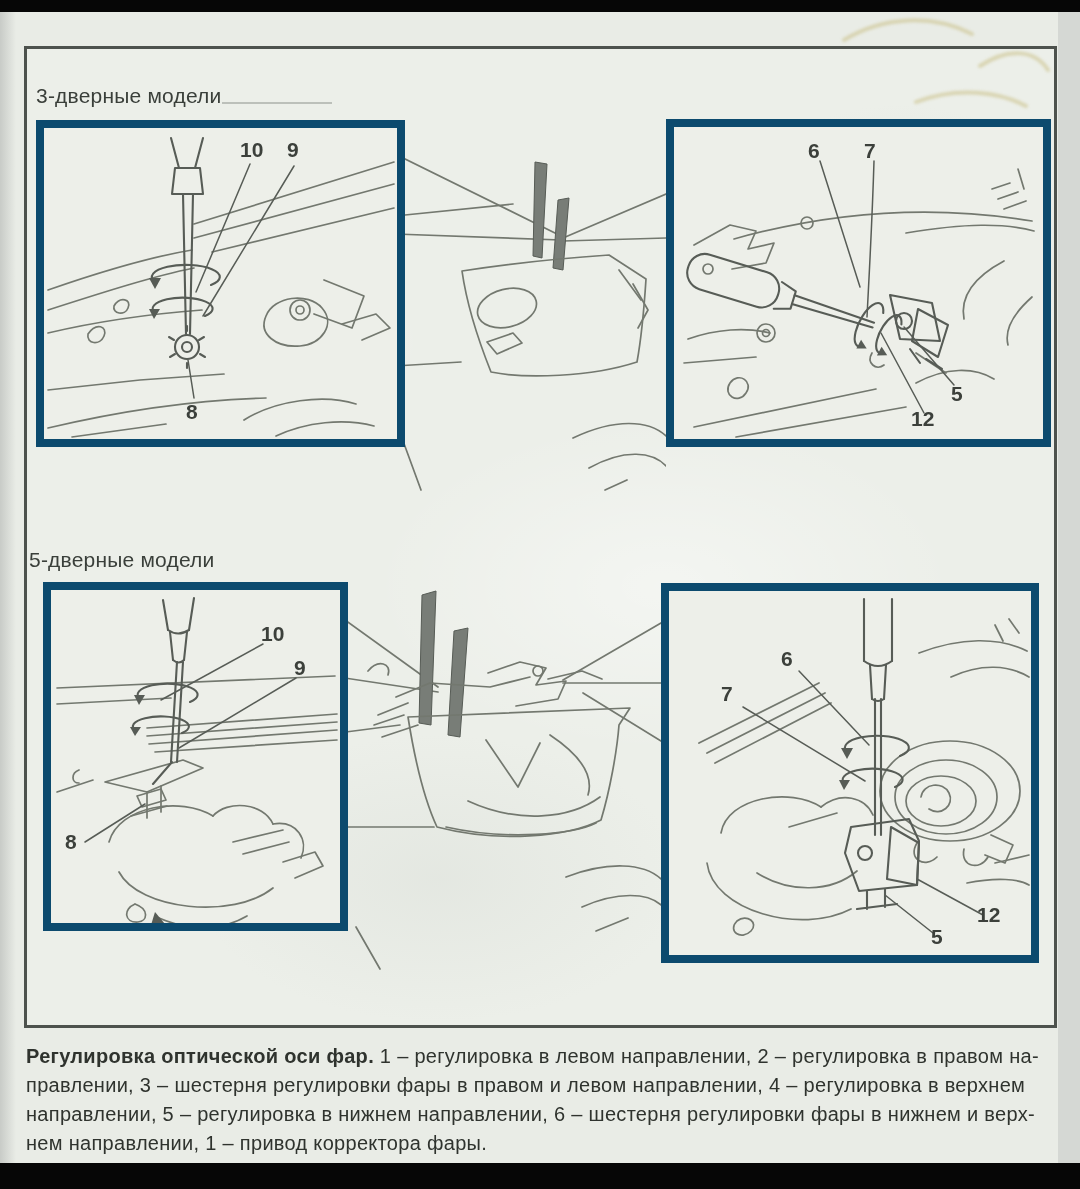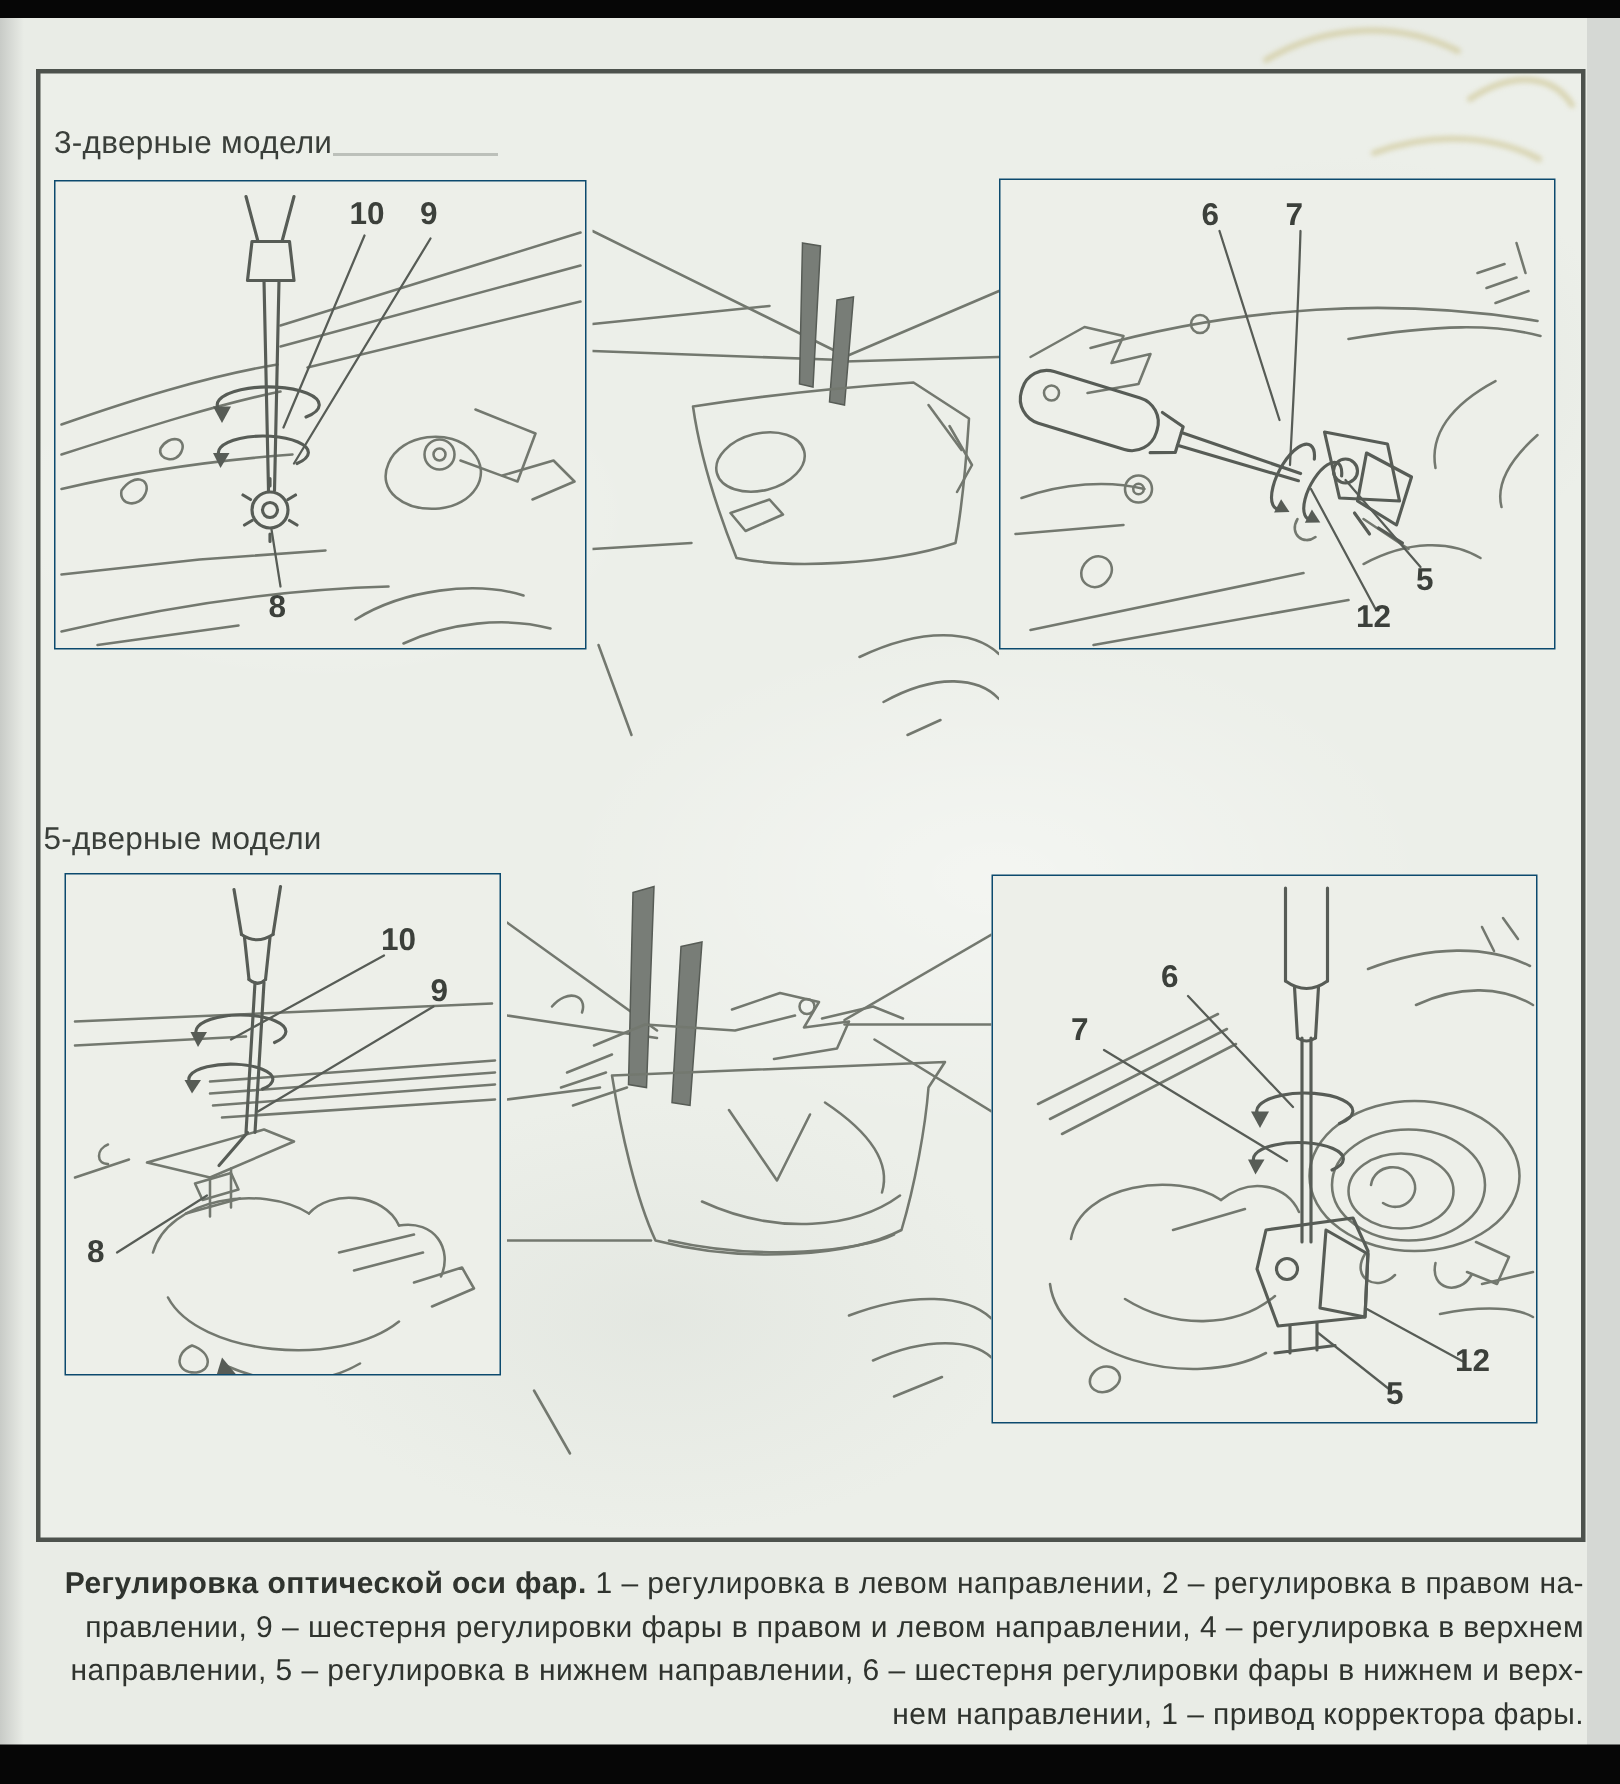--- a/index.html
+++ b/index.html
@@ -14,34 +14,34 @@
   #page-frame{position:absolute;left:24px;top:46px;width:1027px;height:976px;
       border:3px solid #4d524d;background:#ecefe9;}
   .mottle{position:absolute;inset:0;
       background:
         radial-gradient(ellipse 300px 160px at 18% 30%,rgba(255,255,255,.55),rgba(255,255,255,0) 70%),
         radial-gradient(ellipse 420px 240px at 62% 55%,rgba(255,255,255,.4),rgba(255,255,255,0) 70%),
         radial-gradient(ellipse 260px 200px at 85% 20%,rgba(196,203,194,.25),rgba(196,203,194,0) 70%),
         radial-gradient(ellipse 340px 200px at 40% 85%,rgba(199,205,198,.22),rgba(199,205,198,0) 72%);}
   .sec-label{position:absolute;font-size:21px;color:#3a3f3a;letter-spacing:.2px;z-index:3;}
   .label-rule{position:absolute;height:2px;background:rgba(130,136,129,.45);z-index:3;}
-  .panel{position:absolute;border:1px solid #0c4a6e;background:#edefe9;z-index:3;}
+  .panel{position:absolute;border:8px solid #0c4a6e;background:#edefe9;z-index:3;}
   .panel svg{position:absolute;left:0;top:0;}
   .co{position:absolute;font-size:21px;font-weight:700;color:#3c403b;z-index:4;}
   .mid{position:absolute;z-index:2;}
   .s path,.s circle,.s ellipse,.s polyline{stroke:#73786f;fill:none;stroke-width:1.7;
       stroke-linecap:round;stroke-linejoin:round;}
   .d path,.d circle,.d rect{stroke:#575c56;fill:none;stroke-width:2.1;
       stroke-linecap:round;stroke-linejoin:round;}
   .ldg path{stroke:#575c56;fill:none;stroke-width:1.5;stroke-linecap:round;}
   .ah{fill:#575c56;stroke:none;}
   .f{fill:#7e837c;stroke:#575c56;stroke-width:1.2;}
   .blade{fill:#787d77;stroke:#575c56;stroke-width:1;}
   #caption{position:absolute;left:26px;top:1042px;width:1030px;z-index:3;
-      font-size:20px;line-height:29px;color:#2f332e;letter-spacing:.3px;text-align:right;}
+      font-size:20px;line-height:29px;color:#2f332e;letter-spacing:.3px;}
   #caption b{font-weight:700;}
   #ghost{position:absolute;left:820px;top:4px;z-index:2;filter:blur(1.6px);opacity:.55;}
   #ghost path{stroke:#c9bf85;fill:none;stroke-width:4;stroke-linecap:round;}
 </style>
 </head>
 <body>
 
 <div id="stage">
 
   <div class="bar" id="topbar"></div>
@@ -333,21 +333,21 @@
       </g>
     </svg>
     <span class="co" style="left:112px;top:56px">6</span>
     <span class="co" style="left:52px;top:91px">7</span>
     <span class="co" style="left:308px;top:312px">12</span>
     <span class="co" style="left:262px;top:334px">5</span>
   </div>
 
   <div id="caption">
     <div><b>Регулировка оптической оси фар.</b><span> 1 – регулировка в левом направлении, 2 – регулировка в правом на-</span></div>
-    <div>правлении, 9 – шестерня регулировки фары в правом и левом направлении, 4 – регулировка в верхнем</div>
+    <div>правлении, 3 – шестерня регулировки фары в правом и левом направлении, 4 – регулировка в верхнем</div>
     <div>направлении, 5 – регулировка в нижнем направлении, 6 – шестерня регулировки фары в нижнем и верх-</div>
     <div>нем направлении, 1 – привод корректора фары.</div>
   </div>
 
   <div id="left-strip"></div>
   <div id="right-strip"></div>
   <div class="bar" id="botbar"></div>
 </div>
 
 </body></html>

